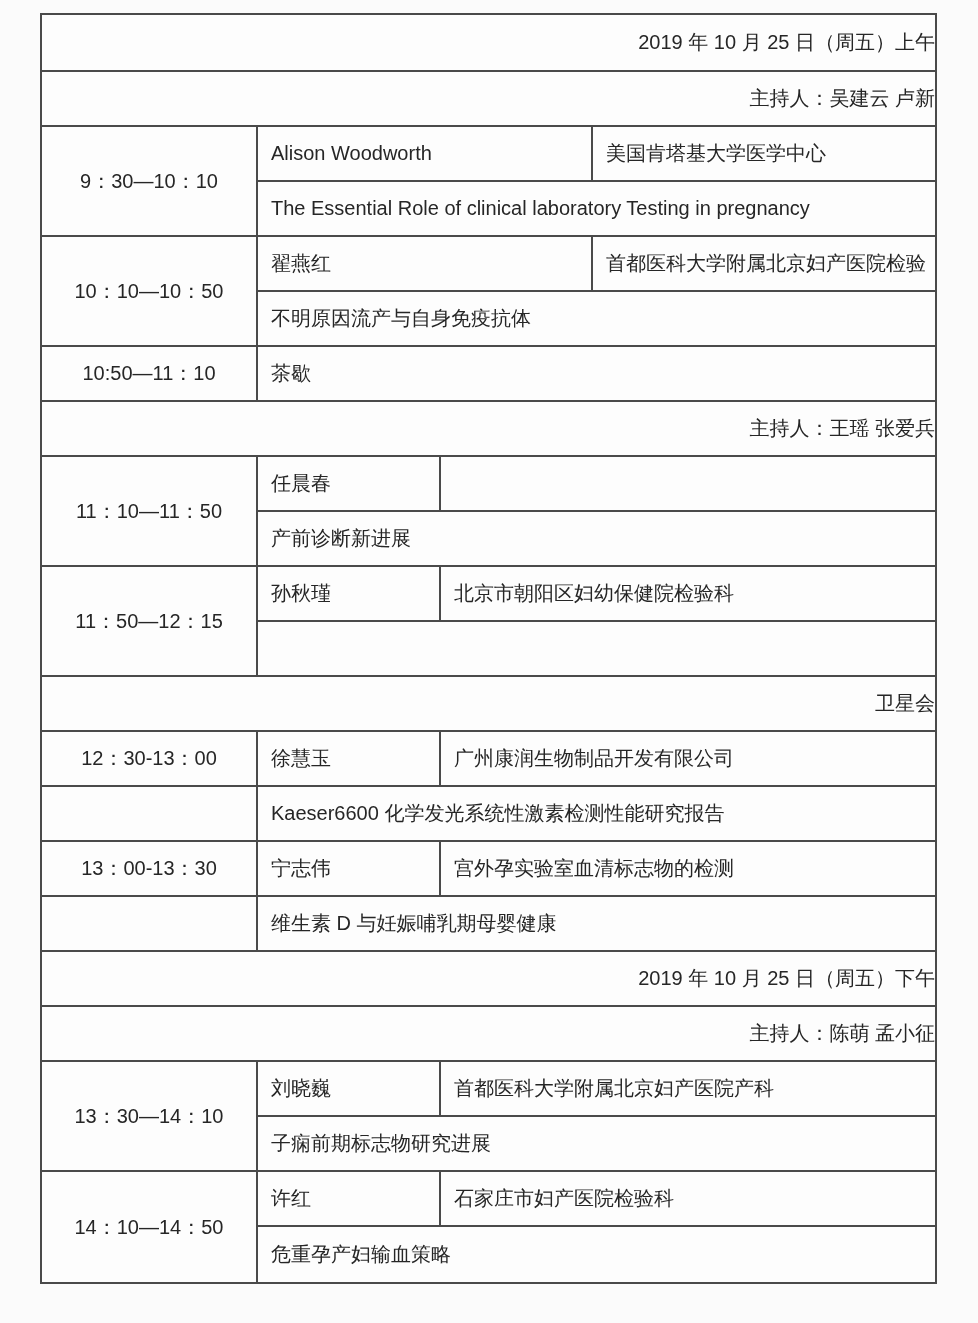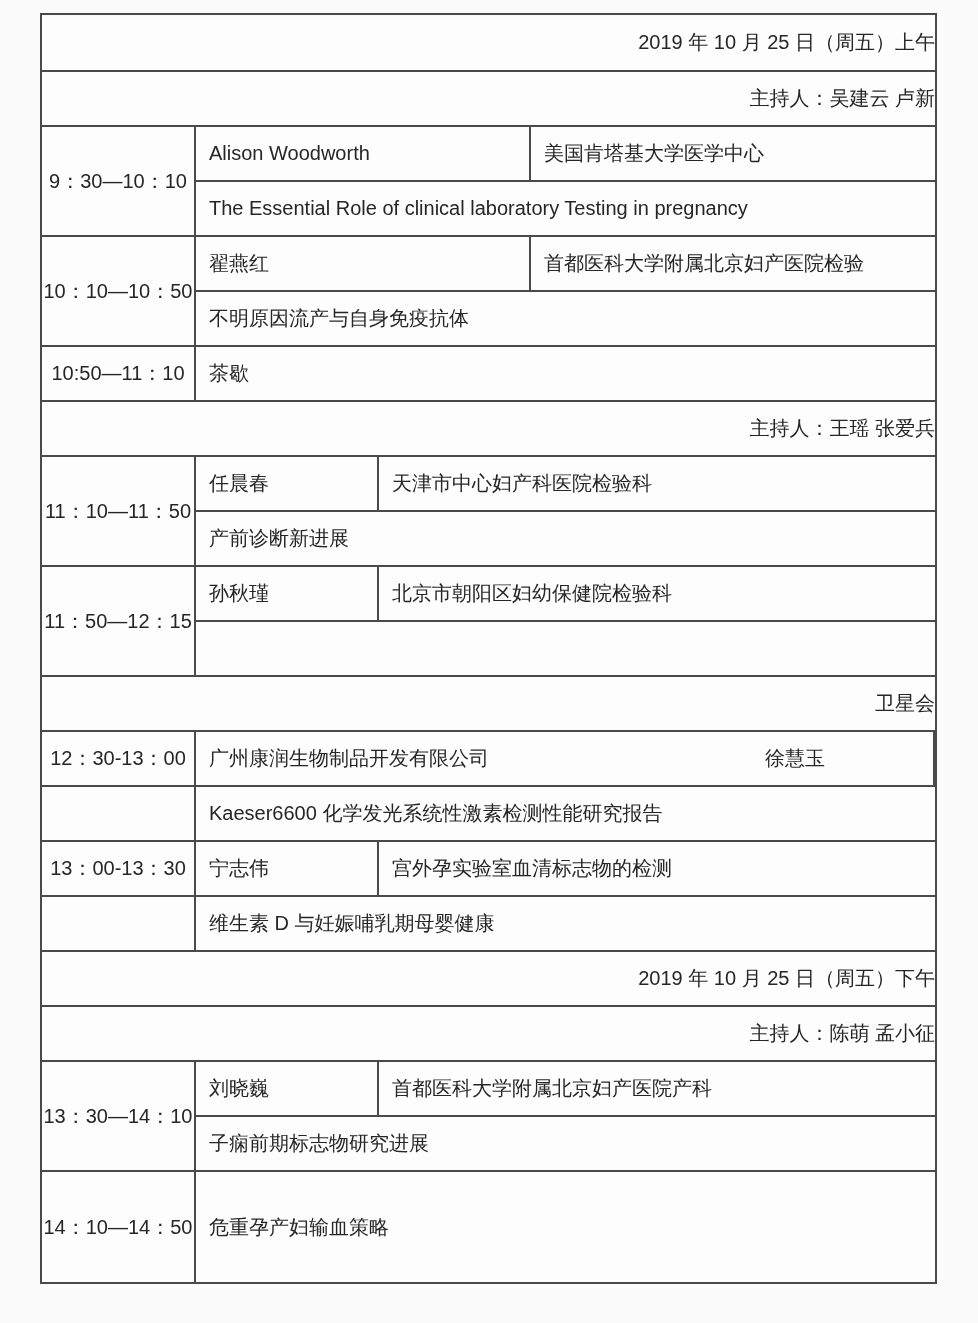--- a/index.html
+++ b/index.html
@@ -35,21 +35,21 @@
   .h57  { height: 57px; }
   .h110 { height: 110px; }
 
   .center-text {
     align-items: center; justify-content: flex-end;
     text-align: center;
   }
 
   .cell { box-sizing: border-box; display: flex; align-items: center; min-width: 0; }
   .time-cell {
-    width: 154px; flex: none;
+    width: 216px; flex: none;
     justify-content: center; text-align: left;
     border-right: 2px solid var(--bc);
     white-space: nowrap;
   }
   .right-col { flex: 1; display: flex; flex-direction: column; min-width: 0; }
   .sub-top {
     display: flex; height: 55px;
     box-sizing: border-box;
     border-bottom: 2px solid var(--bc);
   }
@@ -103,21 +103,20 @@
 
     <div class="row h55 center-text">
       <span>主持人：王瑶 张爱兵</span>
     </div>
 
     <div class="row h110">
       <div class="cell time-cell">11：10—11：50</div>
       <div class="right-col">
         <div class="sub-top">
           <div class="cell speaker-narrow pad nowrap">任晨春</div>
-          <div class="cell affil-cell pad nowrap">天津市中心妇产科医院检验科</div>
         </div>
         <div class="sub-bottom pad">产前诊断新进展</div>
       </div>
     </div>
 
     <div class="row h110">
       <div class="cell time-cell">11：50—12：15</div>
       <div class="right-col">
         <div class="sub-top">
           <div class="cell speaker-narrow pad nowrap">孙秋瑾</div>
@@ -125,22 +124,22 @@
         </div>
       </div>
     </div>
 
     <div class="row h55 center-text">
       <span>卫星会</span>
     </div>
 
     <div class="row h55">
       <div class="cell time-cell">12：30-13：00</div>
+      <div class="cell speaker-narrow pad nowrap">徐慧玉</div>
       <div class="cell affil-cell pad nowrap">广州康润生物制品开发有限公司</div>
-      <div class="cell speaker-narrow pad nowrap">徐慧玉</div>
     </div>
 
     <div class="row h55">
       <div class="cell time-cell"></div>
       <div class="cell affil-cell pad nowrap">Kaeser6600 化学发光系统性激素检测性能研究报告</div>
     </div>
 
     <div class="row h55">
       <div class="cell time-cell">13：00-13：30</div>
       <div class="cell speaker-narrow pad nowrap">宁志伟</div>
@@ -167,18 +166,22 @@
           <div class="cell speaker-narrow pad nowrap">刘晓巍</div>
           <div class="cell affil-cell pad nowrap">首都医科大学附属北京妇产医院产科</div>
         </div>
         <div class="sub-bottom pad">子痫前期标志物研究进展</div>
       </div>
     </div>
 
     <div class="row h110 last">
       <div class="cell time-cell">14：10—14：50</div>
       <div class="right-col">
+        <div class="sub-top">
+          <div class="cell speaker-narrow pad nowrap">许红</div>
+          <div class="cell affil-cell pad nowrap">石家庄市妇产医院检验科</div>
+        </div>
         <div class="sub-bottom pad">危重孕产妇输血策略</div>
       </div>
     </div>
 
   </div>
 </div>
 
 </body></html>

